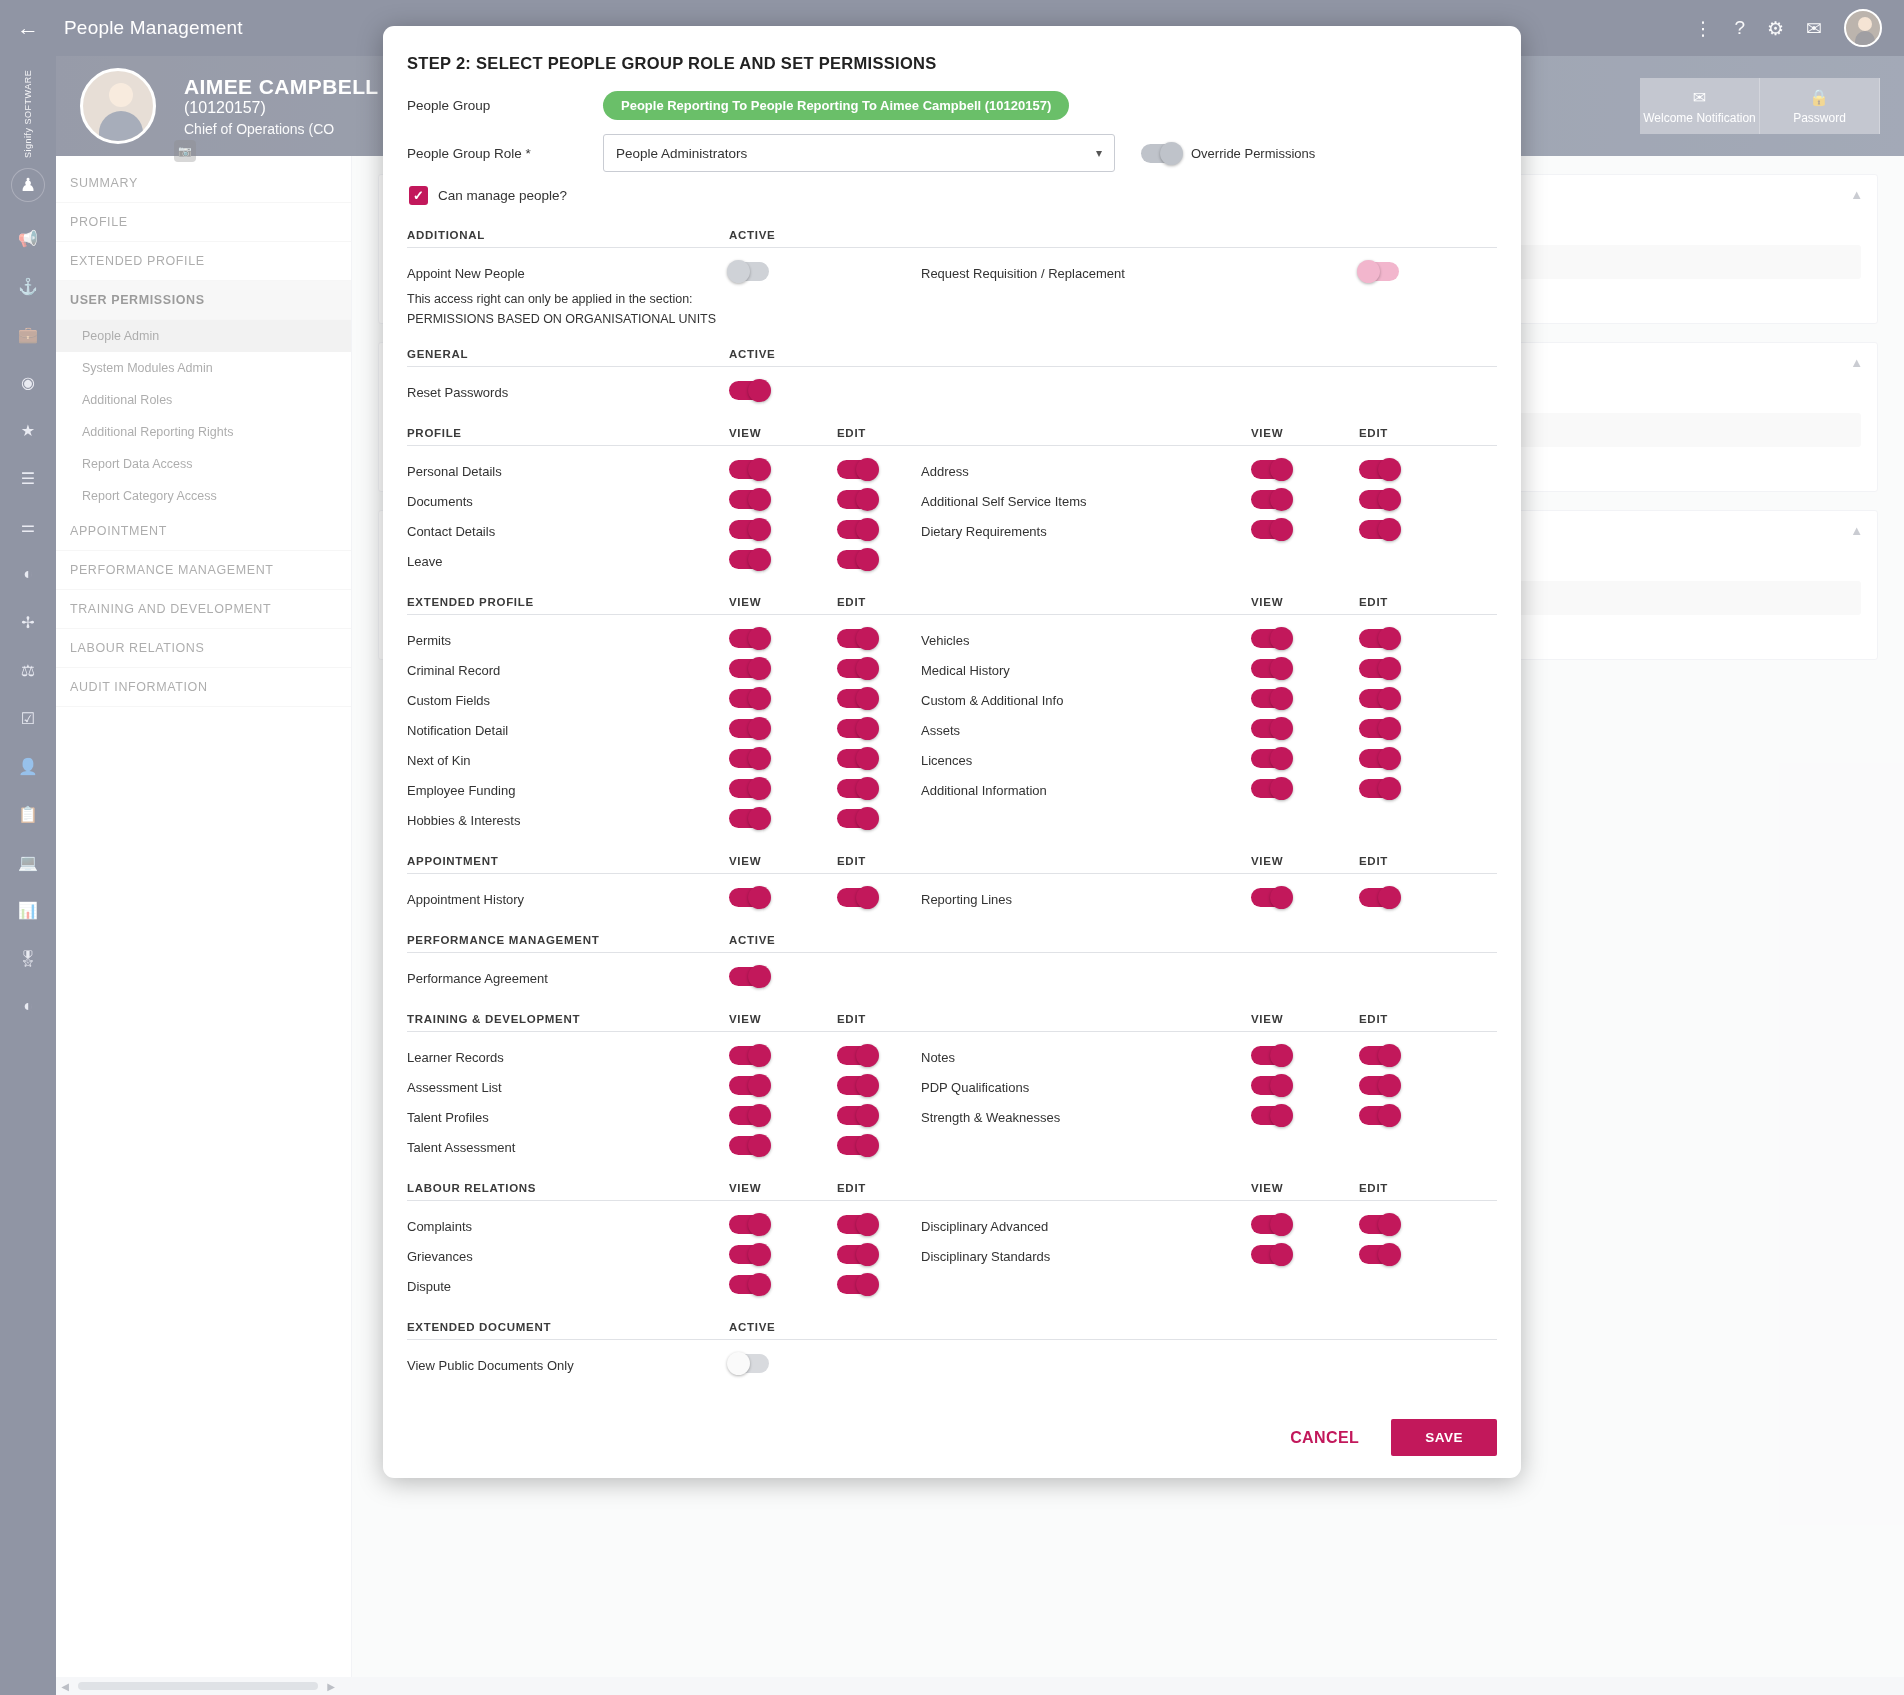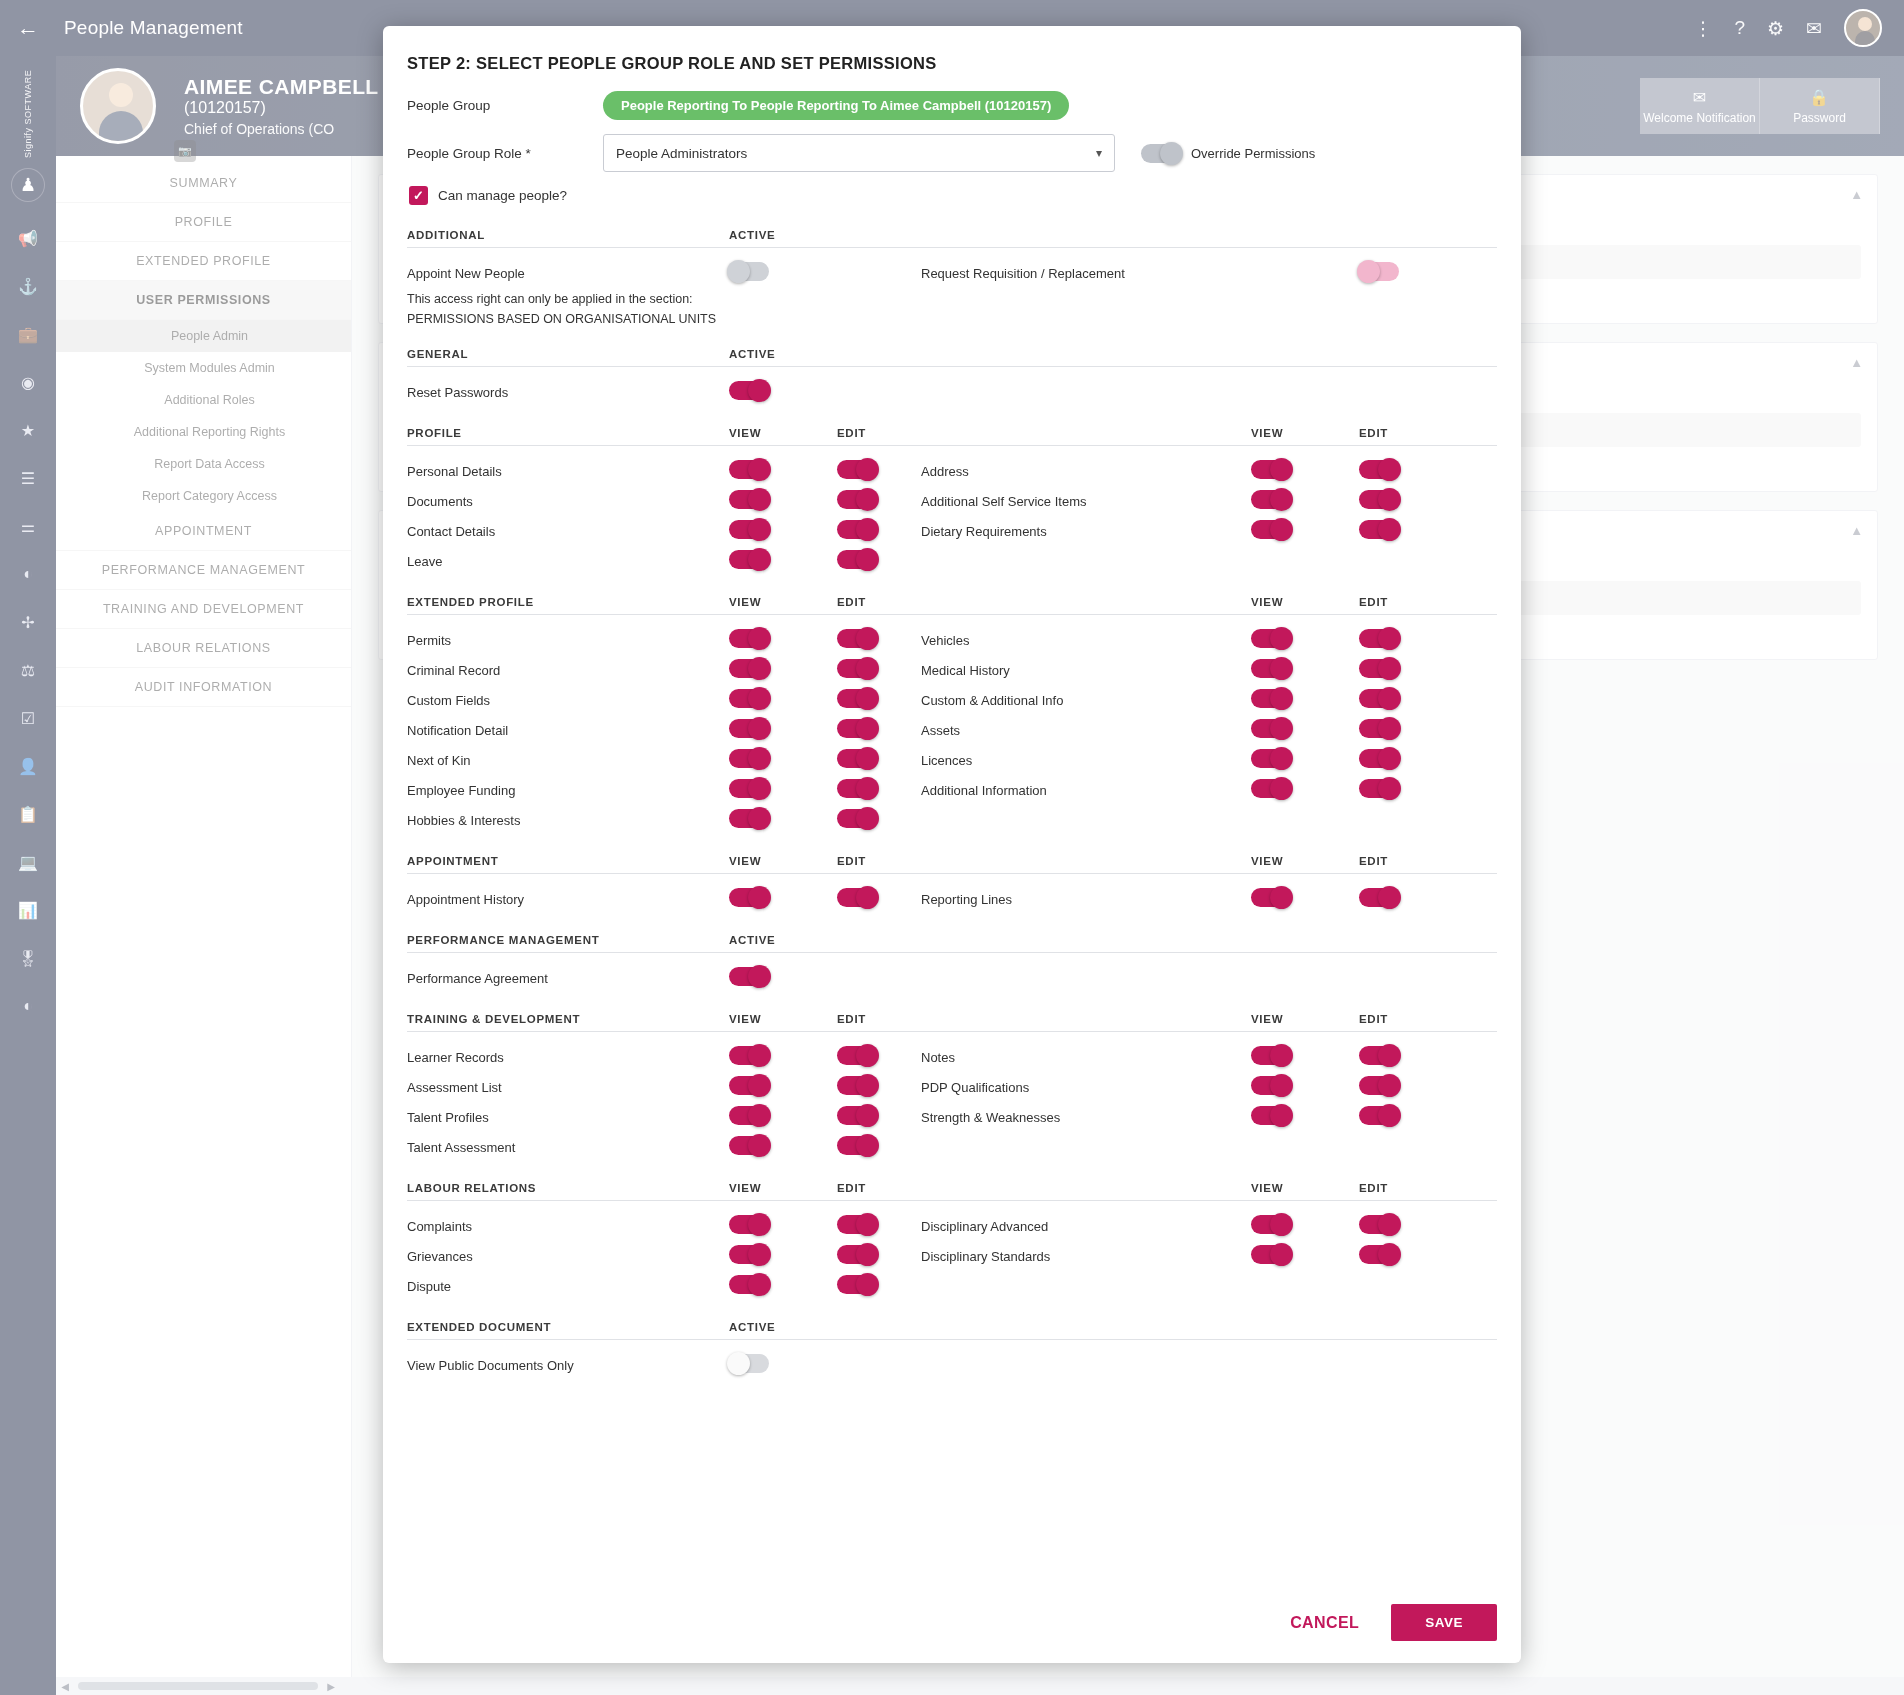--- a/index.html
+++ b/index.html
@@ -122,21 +122,20 @@
     font-size: 12px; border-right: 1px solid rgba(255,255,255,.25);
   }
   .hero .chip .g { font-size: 16px; margin-bottom: 4px; }
 
   .body {
     display: flex; height: calc(100% - 100px);
   }
   .lnav {
     width: 296px; background: #fff; border-right: 1px solid #e3e5ea;
     padding-top: 8px;
-    text-align: center;
   }
   .lnav .grp {
     font-size: 12.5px; letter-spacing: .6px; color: #4a4a4a;
     padding: 12px 14px; border-bottom: 1px solid #ececec;
     text-transform: uppercase;
   }
   .lnav .grp.active { background: #ededed; font-weight: 700; color: #222; }
   .lnav .sub {
     font-size: 12.5px; color: #4a4a4a; padding: 9px 14px 9px 26px;
   }
@@ -153,25 +152,25 @@
     position: absolute; left: 56px; right: 0; bottom: 0; height: 18px;
     background: #eceef1; display: flex; align-items: center;
   }
   .hscroll .arr { width: 18px; text-align: center; font-size: 10px; color: #6b7280; }
   .hscroll .bar { height: 8px; background: #b9bec8; border-radius: 4px; flex: 1; margin: 0 4px; max-width: 240px; }
 
   .scrim { position: absolute; inset: 0; background: rgba(255,255,255,.55); z-index: 8; }
 
   
   .modal {
-    position: absolute; left: 383px; top: 26px; width: 1138px; height: 1637px;
+    position: absolute; left: 383px; top: 26px; width: 1138px; height: 1452px;
     background: #fff; z-index: 10;
     box-shadow: 0 4px 26px rgba(0,0,0,.28);
     display: flex; flex-direction: column;
-    border-radius: 6px;
+    border-radius: 11px;
   }
   .modal-title {
     font-size: 16.5px; font-weight: 700; letter-spacing: .3px; color: #222;
     padding: 28px 24px 18px 24px; text-transform: uppercase;
   }
   .modal-head { padding: 0 24px; }
   .frow { display: flex; align-items: center; margin-bottom: 14px; }
   .flabel { width: 196px; font-size: 13.5px; color: #333; }
   .pill {
     background: #6abf69; color: #fff; font-size: 13px; font-weight: 700;

